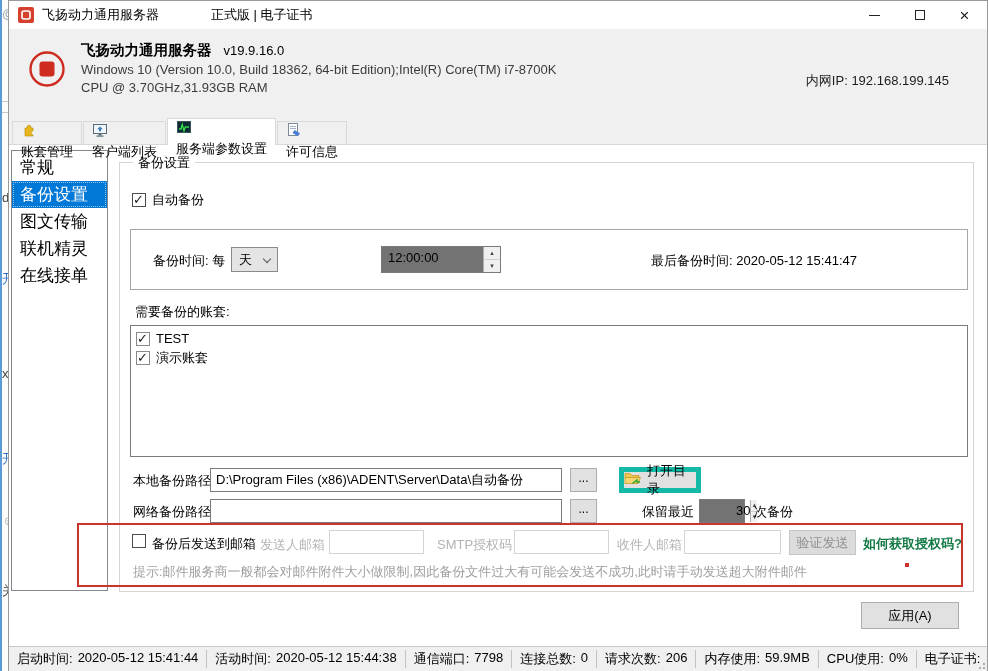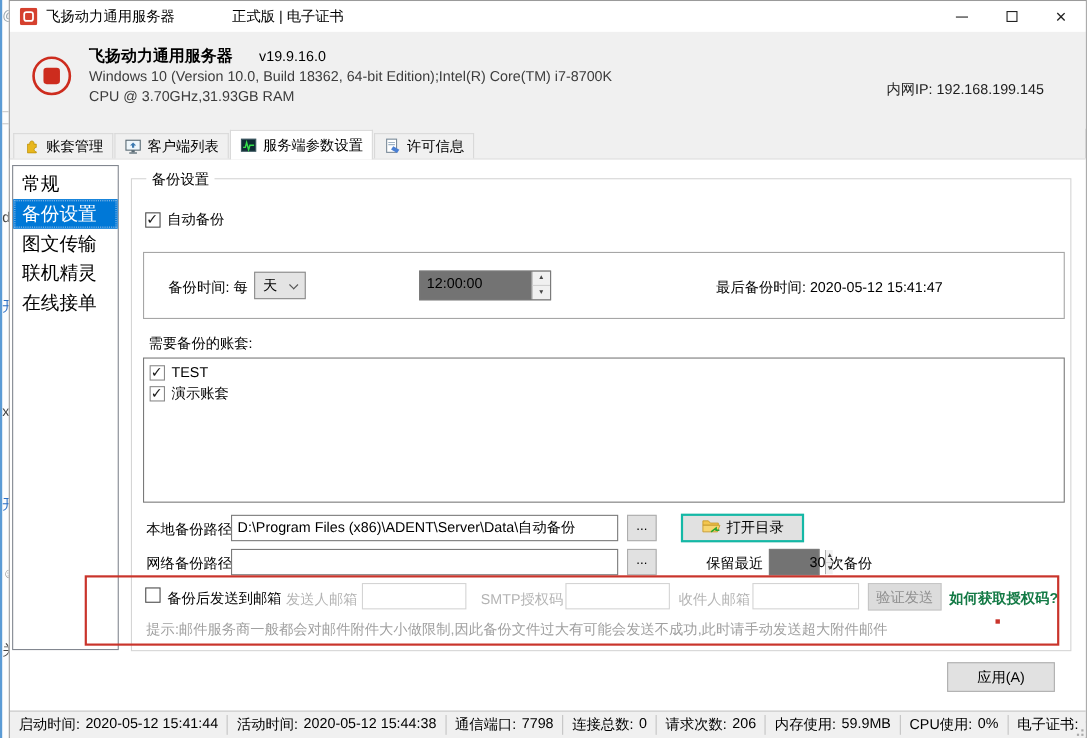--- a/index.html
+++ b/index.html
@@ -33,29 +33,29 @@
   .winbtn { width:45px; height:28px; display:flex; align-items:center; justify-content:center; cursor:default; }
   .glyph-min { width:11px; height:1px; background:#222; display:block; }
   .glyph-max { width:10px; height:10px; border:1px solid #222; display:block; }
   .glyph-close { font-size:17px; line-height:17px; color:#222; }
 
   
   #header { position:absolute; left:0; top:28px; width:100%; height:88px; background:#f0f0f0; }
   #big-icon { position:absolute; left:18px; top:20px; }
   #header-title { position:absolute; left:72px; top:12px; font-size:14px; }
   #header-title b { font-size:14.5px; }
-  #header-title .ver { margin-left:24px; font-weight:normal; font-size:13px; }
+  #header-title .ver { margin-left:12px; font-weight:normal; font-size:13px; }
   .sysline { position:absolute; left:72px; color:#3c3c3c; font-size:13px; }
   #sys1 { top:33px; } #sys2 { top:51px; }
   #lan-ip { position:absolute; right:38px; top:43px; font-size:13px; color:#1e1e1e; }
 
   
   #tabbar { position:absolute; left:3px; top:116px; height:27px; display:flex; align-items:flex-end; z-index:3; }
-  .tab { display:flex; align-items:center; gap:5px; padding:0 8px; height:23px;
-    background:#f0f0f0; border:1px solid #d9d9d9; border-bottom:none; margin-right:1px; font-size:13px; position:relative; }
+  .tab { display:flex; gap:5px; padding:0 8px; height:23px;
+    background:#f0f0f0; border:1px solid #d9d9d9; border-bottom:none; margin-right:1px; font-size:13px; position:relative;flex-direction:column; }
   .tab.active { height:27px; background:#fff; margin-bottom:-1px; z-index:4; padding-bottom:1px; }
   .tab svg { display:block; }
 
   
   #content { position:absolute; left:0; top:143px; width:100%; height:502px; background:#fff; border-top:1px solid #d9d9d9; }
 
   
   #sidebar-list { position:absolute; left:2px; top:5px; width:97px; height:441px; background:#fff; border:1px solid #828790; padding-top:3px; }
   .side-item { height:27px; line-height:27px; padding-left:8px; font-size:17px; cursor:default; }
   .side-item.selected { background:#0078d7; color:#fff; outline:1px dotted #9cc3e8; outline-offset:-2px; }
@@ -91,22 +91,22 @@
   #accounts-list { position:absolute; left:10px; top:162px; width:838px; height:132px; border:1px solid #7a7a7a; padding:3px 5px; }
   .acct-row { display:flex; align-items:center; gap:6px; height:19px; }
 
   .fieldrow { position:absolute; left:0; width:100%; height:28px; }
   #row-local { top:303px; } #row-net { top:334px; }
   .fieldrow .lbl { position:absolute; left:13px; top:6px; }
   .pathinput { position:absolute; left:90px; top:2px; width:352px; height:24px; border:1px solid #7a7a7a;
     padding:0 5px; font-size:13px; font-family:"Liberation Sans","DejaVu Sans",sans-serif; }
   .browse-btn { position:absolute; left:450px; top:2px; width:27px; height:24px; background:#e1e1e1;
     border:1px solid #adadad; font-size:12px; line-height:18px; text-align:center; }
-  #open-dir-btn { position:absolute; left:499px; top:1px; width:112px; height:26px; background:#e1e1e1;
-    border:2px solid #14b8a6; display:flex; align-items:center; justify-content:center; gap:5px; font-size:13px; }
+  #open-dir-btn { position:absolute; left:499px; top:1px; width:82px; height:26px; background:#e1e1e1;
+    border:5px solid #14b8a6; display:flex; align-items:center; justify-content:center; gap:5px; font-size:13px; }
   #keep-label { position:absolute; left:522px; top:6px; }
   #keep-spin { left:579px; top:2px; width:46px; height:24px;padding-left:30px; }
   #keep-suffix { position:absolute; left:634px; top:6px; }
 
   
   #email-row { position:absolute; left:0; top:365px; width:100%; height:28px; }
   #email-cb { position:absolute; left:12px; top:6px; }
   #email-cb-label { position:absolute; left:32px; top:7px; }
   .gray-lbl { position:absolute; top:8px; color:#b4b4b4; }
   #sender-label { left:140px; } #smtp-label { left:317px; } #recv-label { left:497px; }

